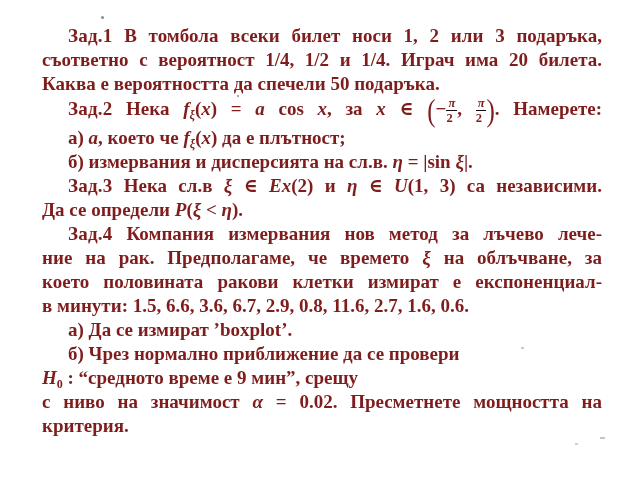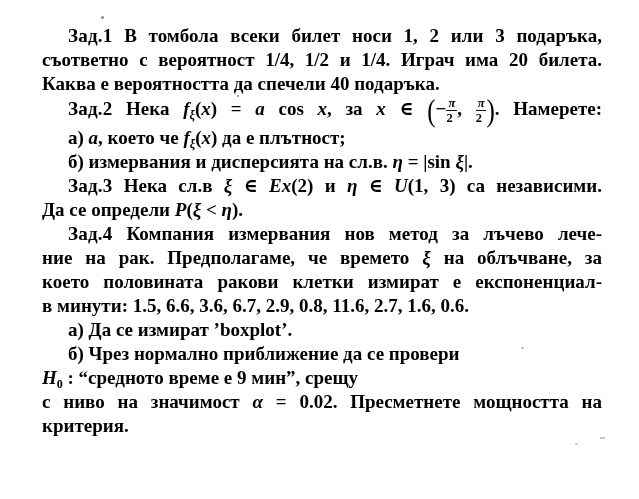--- a/index.html
+++ b/index.html
@@ -8,21 +8,21 @@
     width: 639px;
     height: 499px;
     background: #ffffff;
     overflow: hidden;
   }
   .page {
     position: absolute;
     left: 42px;
     top: 24px;
     width: 560px;
-    color: #000000;
+    color: #7f1d1d;
     font-family: "Liberation Serif", "DejaVu Serif", serif;
     font-weight: 700;
     font-size: 19px;
   }
   .line {
     line-height: 24px;
     text-align: left;
     white-space: normal;
   }
   .j {
@@ -69,21 +69,21 @@
 </style>
 </head>
 <body>
 
 <div class="page">
 
   <div class="line indent j"><b>Зад.1</b><span> В томбола всеки билет носи 1, 2 или 3 подаръка,</span></div>
 
   <div class="line j"><span>съответно с вероятност 1/4, 1/2 и 1/4. Играч има 20 билета.</span></div>
 
-  <div class="line"><span>Каква е вероятността да спечели 40 подаръка.</span></div>
+  <div class="line"><span>Каква е вероятността да спечели 50 подаръка.</span></div>
 
   <div class="line indent j"><b>Зад.2</b><span> Нека </span><i>f</i><sub><i>ξ</i></sub><span>(</span><i>x</i><span>) = </span><i>a</i><span> cos </span><i>x</i><span>, за </span><i>x</i><span> ∈ </span><span class="bigp">(</span><span>−</span><span class="frac"><span class="num"><i>π</i></span><span class="den">2</span></span><span>, </span><span class="frac"><span class="num"><i>π</i></span><span class="den">2</span></span><span class="bigp">)</span><span>. Намерете:</span></div>
 
   <div class="line indent"><span>а) </span><i>a</i><span>, което че </span><i>f</i><sub><i>ξ</i></sub><span>(</span><i>x</i><span>) да е плътност;</span></div>
 
   <div class="line indent"><span>б) измервания и дисперсията на сл.в. </span><i>η</i><span> = |sin </span><i>ξ</i><span>|.</span></div>
 
   <div class="line indent j"><b>Зад.3</b><span> Нека сл.в </span><i>ξ</i><span> ∈ </span><i>Ex</i><span>(2) и </span><i>η</i><span> ∈ </span><i>U</i><span>(1, 3) са независими.</span></div>
 
   <div class="line"><span>Да се определи </span><i>P</i><span>(</span><i>ξ</i><span> &lt; </span><i>η</i><span>).</span></div>

